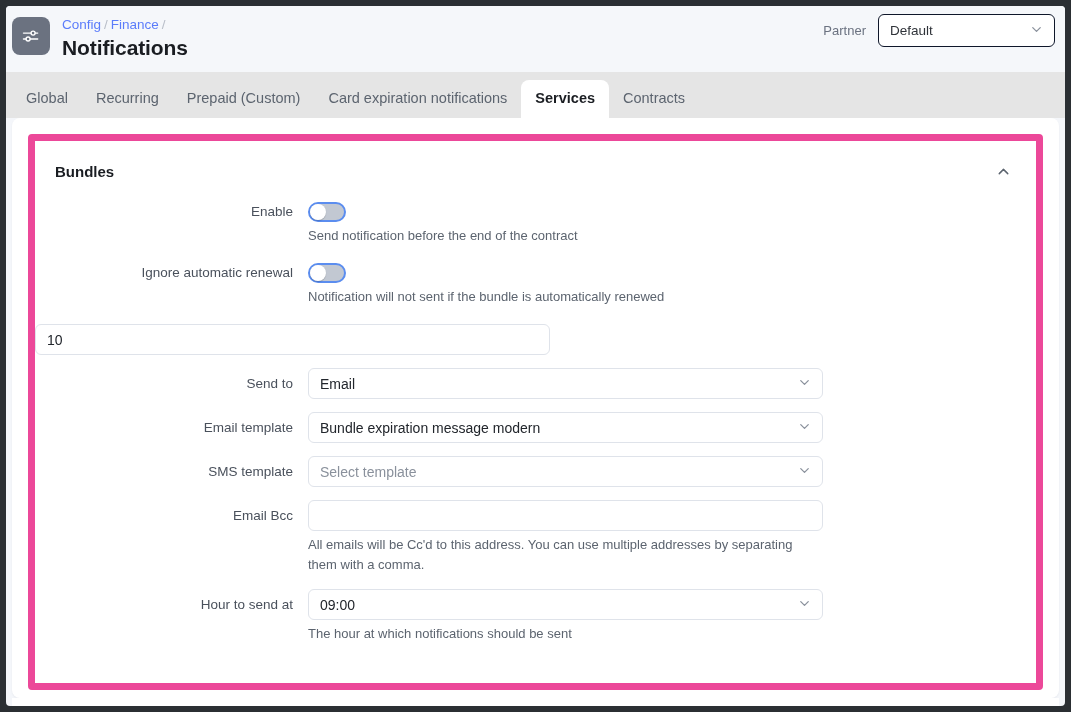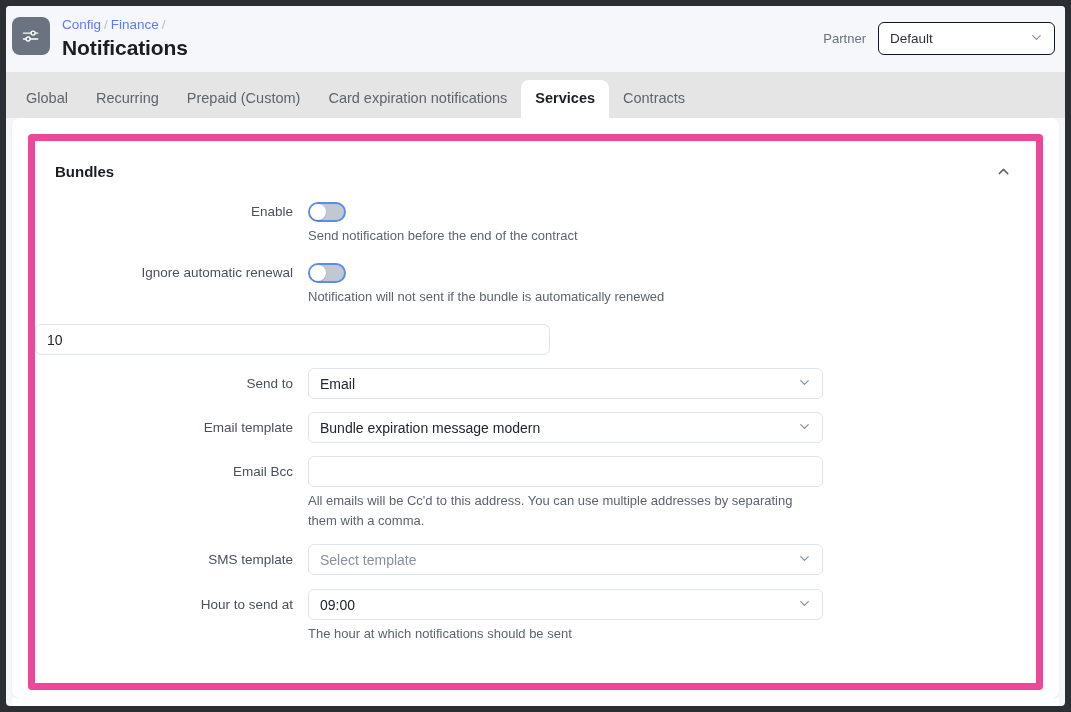--- a/index.html
+++ b/index.html
@@ -68,21 +68,21 @@
     font-weight: bold;
     color: #1a1d22;
     line-height: 26px;
     margin-top: 2px;
     letter-spacing: -0.1px;
   }
 
   .hdr-right {
     position: absolute;
     right: 10px;
-    top: 16px;
+    top: 8px;
     display: flex;
     align-items: center;
     gap: 12px;
   }
   .partner-label {
     font-size: 13px;
     color: #6b7280;
   }
   .partner-select {
     width: 177px;
@@ -360,43 +360,43 @@
               <span class="chev">
                 <svg width="15" height="15" viewBox="0 0 24 24" fill="none" stroke="#8a919c" stroke-width="2" stroke-linecap="round" stroke-linejoin="round">
                     <polyline points="6 9 12 15 18 9"></polyline>
                   </svg>
               </span>
             </div>
           </div>
         </div>
 
         <div class="row row-field">
-          <div class="label">Email Bcc</div>
-          <div class="field-col">
-            <div class="input">
-              <span></span>
-            </div>
-            <div class="helper">All emails will be Cc'd to this address. You can use multiple addresses by separating them with a comma.</div>
-          </div>
-        </div>
-
-        <div class="row row-field">
           <div class="label">SMS template</div>
           <div class="field-col">
             <div class="select">
               <span class="placeholder">Select template</span>
               <span class="chev">
                 <svg width="15" height="15" viewBox="0 0 24 24" fill="none" stroke="#8a919c" stroke-width="2" stroke-linecap="round" stroke-linejoin="round">
                     <polyline points="6 9 12 15 18 9"></polyline>
                   </svg>
               </span>
             </div>
           </div>
         </div>
 
+        <div class="row row-field">
+          <div class="label">Email Bcc</div>
+          <div class="field-col">
+            <div class="input">
+              <span></span>
+            </div>
+            <div class="helper">All emails will be Cc'd to this address. You can use multiple addresses by separating them with a comma.</div>
+          </div>
+        </div>
+
         <div class="row row-field" style="margin-top:14px;">
           <div class="label">Hour to send at</div>
           <div class="field-col">
             <div class="select">
               <span>09:00</span>
               <span class="chev">
                 <svg width="15" height="15" viewBox="0 0 24 24" fill="none" stroke="#8a919c" stroke-width="2" stroke-linecap="round" stroke-linejoin="round">
                     <polyline points="6 9 12 15 18 9"></polyline>
                   </svg>
               </span>

